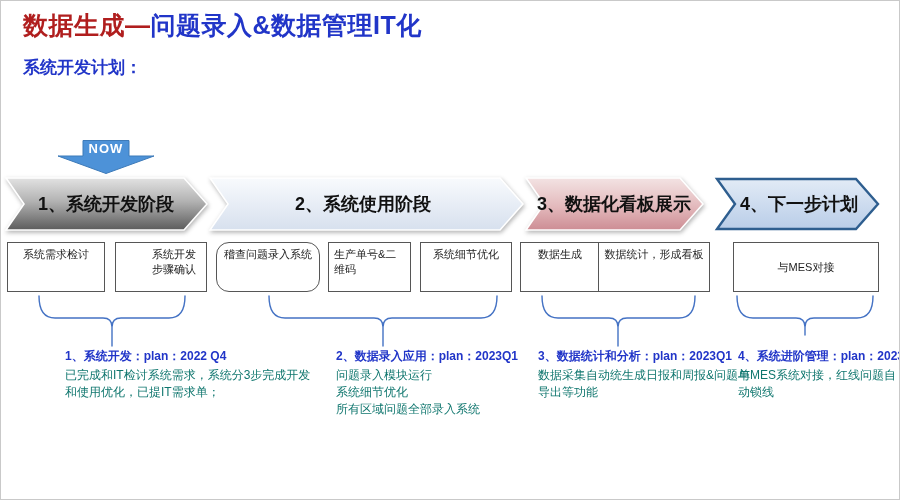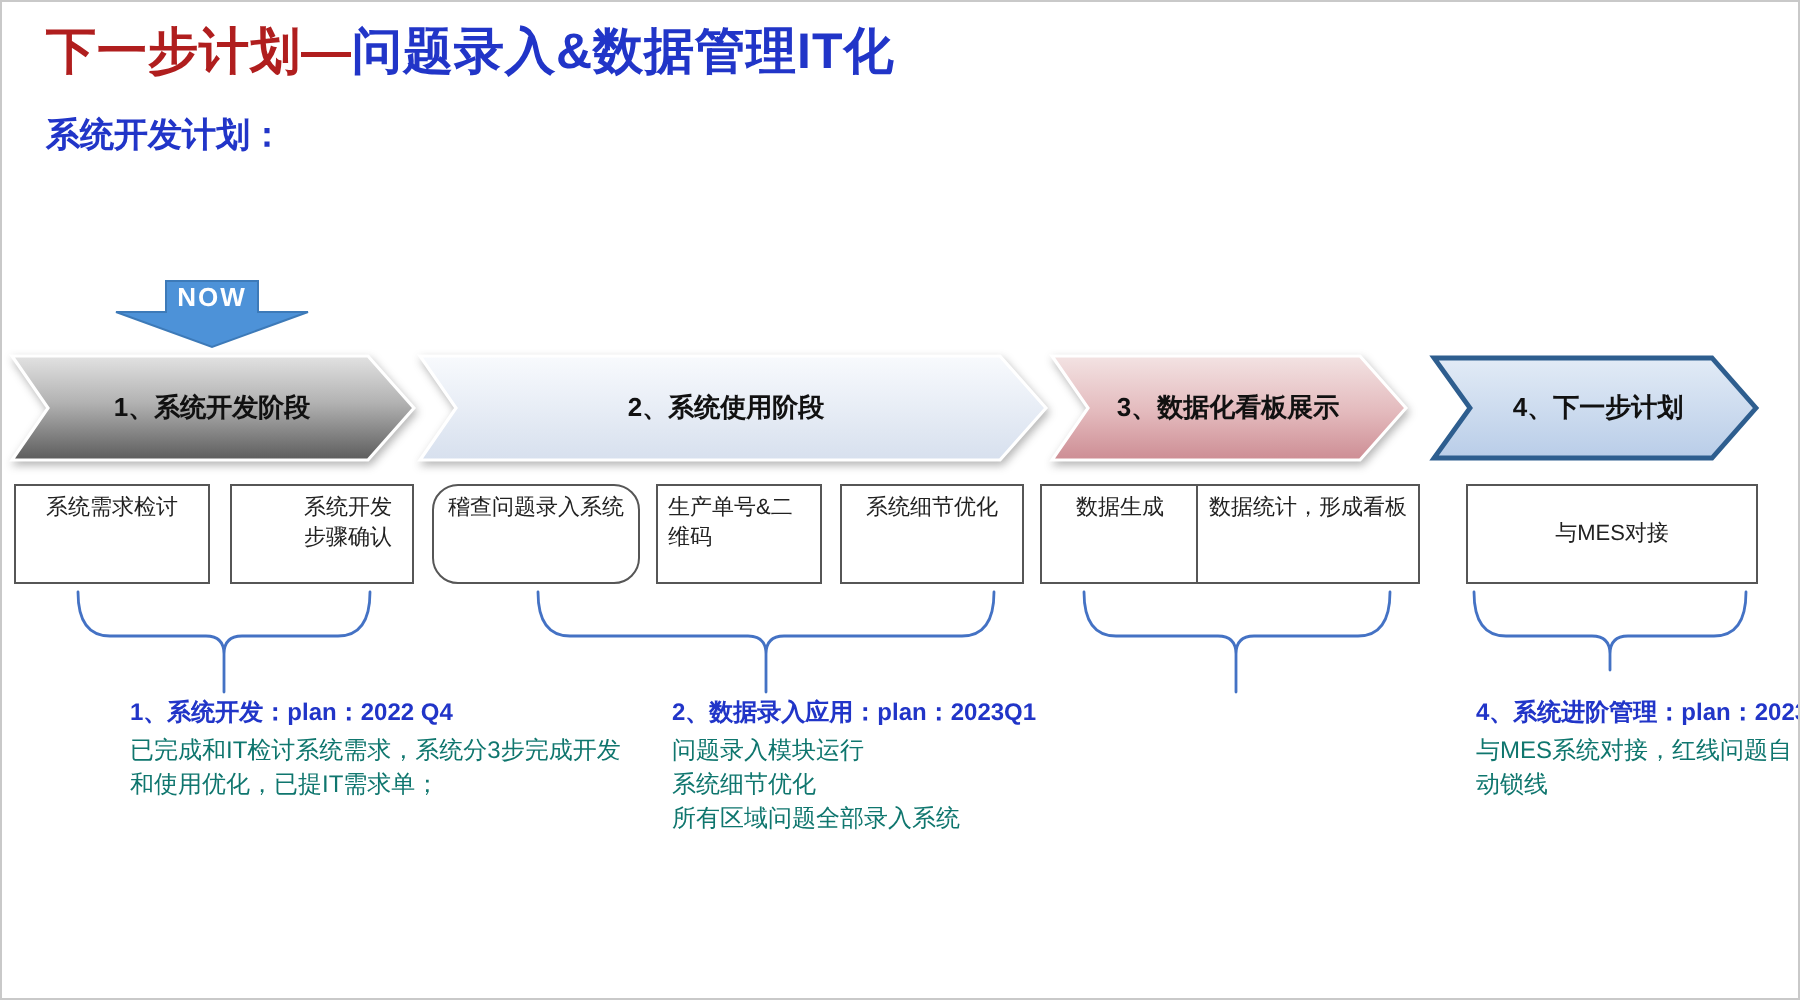--- a/index.html
+++ b/index.html
@@ -13,41 +13,41 @@
   .title .t-red { color:#b01e1e; }
   .title .t-blue { color:#2135c8; }
   .section-heading { position:absolute; left:22px; top:55px; font-size:17px; font-weight:bold; color:#2135c8; }
   .intro { position:absolute; left:22px; top:79px; width:858px; font-size:12.5px; line-height:1.6; color:#3c3c3c; }
 
   .now-label { position:absolute; left:55px; top:139px; width:100px; height:17px;
     text-align:center; color:#ffffff; font-weight:bold; font-size:13px; line-height:17px; letter-spacing:1px; z-index:3; }
   .shape-svg { position:absolute; overflow:visible; }
   .chev-shadow { filter:drop-shadow(1px 2px 2px rgba(90,90,90,0.45)); }
   .stage-label { position:absolute; display:flex; align-items:center; justify-content:center;
-    font-size:13px; font-weight:bold; color:#111; z-index:2; }
+    font-size:18px; font-weight:bold; color:#111; z-index:2; }
 
   .box { position:absolute; top:241px; height:50px; background:#ffffff;
     border:1.5px solid #565656; font-size:11px; line-height:1.35; color:#222;
     padding:4px 5px; }
   .box.center { display:flex; align-items:center; justify-content:center; text-align:center; padding:18px; }
   .box.top-center { text-align:center; }
 
   .brace-layer { position:absolute; left:0; top:0; width:900px; height:500px; pointer-events:none; }
 
   .plan { position:absolute; top:347px; }
   .plan-heading { font-size:12px; font-weight:bold; color:#2135c8; white-space:nowrap; margin-bottom:2px; }
   .plan-body { font-size:12px; color:#0f766e; line-height:1.4; white-space:pre-line; }
 </style>
 </head>
 <body>
 
 <div class="slide">
 
   <div class="title">
-    <span class="t-red">下一步计划—</span><span class="t-blue">问题录入&amp;数据管理IT化</span>
+    <span class="t-red">数据生成—</span><span class="t-blue">问题录入&amp;数据管理IT化</span>
   </div>
 
   <div class="section-heading">系统开发计划：</div>
 
   <svg class="shape-svg" style="left:55px; top:139px;" width="100" height="35" viewBox="0 0 100 35">
     <polygon points="27,0.5 73,0.5 73,16 98,16 50,33.5 2,16 27,16" fill="#4d92d8" stroke="#3d7ab8" stroke-width="1"></polygon>
   </svg>
   <div class="now-label">NOW</div>
 
   <svg class="shape-svg chev-shadow" style="left:4px; top:176px;" width="204" height="54" viewBox="0 0 204 54">
@@ -117,18 +117,22 @@
   <div class="plan" style="left:64px; width:252px;">
     <div class="plan-heading">1、系统开发：plan：2022 Q4</div>
     <div class="plan-body">已完成和IT检讨系统需求，系统分3步完成开发和使用优化，已提IT需求单；</div>
   </div>
   <div class="plan" style="left:335px; width:215px;">
     <div class="plan-heading">2、数据录入应用：plan：2023Q1</div>
     <div class="plan-body">问题录入模块运行
 系统细节优化
 所有区域问题全部录入系统</div>
   </div>
+  <div class="plan" style="left:537px; width:218px;">
+    <div class="plan-heading">3、数据统计和分析：plan：2023Q1</div>
+    <div class="plan-body">数据采集自动统生成日报和周报&amp;问题单导出等功能</div>
+  </div>
   <div class="plan" style="left:737px; width:158px;">
     <div class="plan-heading">4、系统进阶管理：plan：2023Q1</div>
     <div class="plan-body">与MES系统对接，红线问题自动锁线</div>
   </div>
 
 </div>
 
 </body></html>

